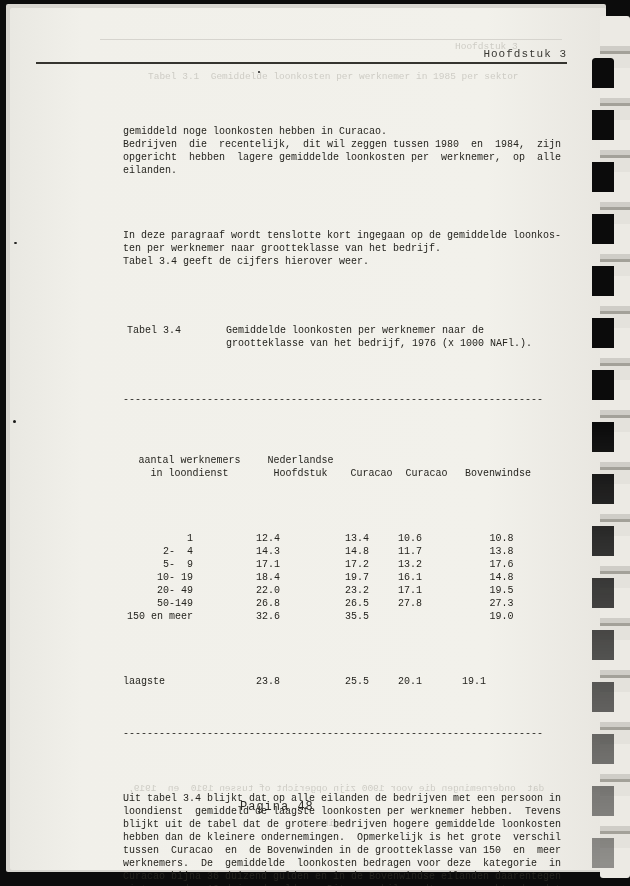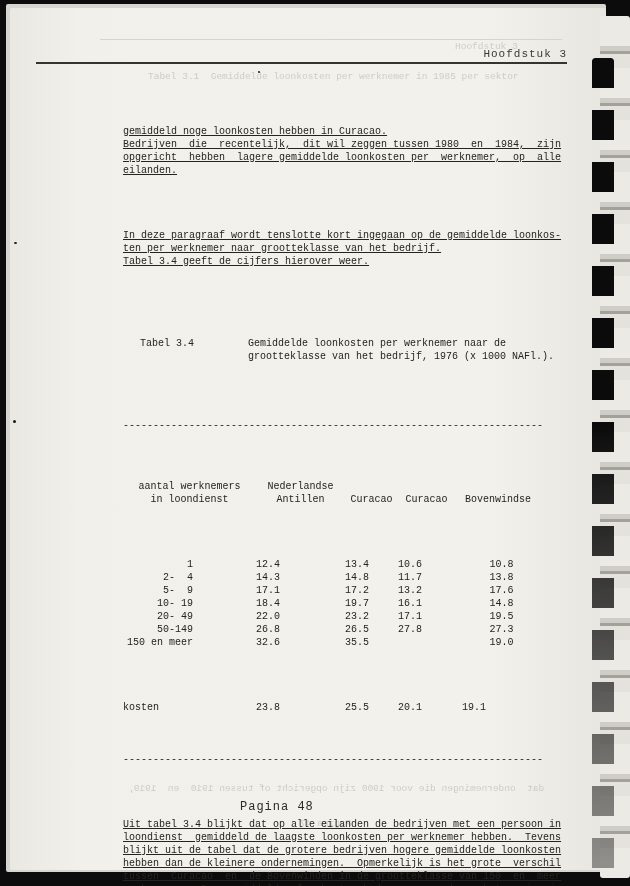--- a/index.html
+++ b/index.html
@@ -40,22 +40,22 @@
   .chapter{
     position:absolute;left:420px;top:48px;width:147px;text-align:right;
     font-size:11px;color:#3a3934;letter-spacing:1px;
   }
   
   .content{
     position:absolute;left:123px;top:86px;width:418px;
     font-size:10px;line-height:13px;color:#25241f;
     white-space:pre;
   }
-  .para{margin:0 0 13px 0;text-decoration:underline;}
-  .caption-block{display:flex;margin:17px;gap:9px;}
+  .para{margin:0 0 13px 0;}
+  .caption-block{display:flex;margin:4px;}
   .caption-label{width:99px;flex:0 0 99px;}
   .caption-text{flex:1;}
   .rule-line{margin:0;letter-spacing:0;color:#2a2924;}
   .t-grid{display:grid;grid-template-columns:133px 89px 53px 57px 1fr;}
   .t-header{margin-top:9px;align-items:end;}
   .t-header .hc{white-space:pre;text-align:center;}
   .t-body{margin-top:13px;}
   .t-row .c1{padding-right:63px;text-align:right;}
   .t-row .c5{padding-left:7px;text-align:center;}
   .t-total{margin-top:13px;}
@@ -104,29 +104,29 @@
     <span class="caption-text">Gemiddelde loonkosten per werknemer naar de
 grootteklasse van het bedrijf, 1976 (x 1000 NAFl.).</span>
   </div>
 
   <div class="rule-line">----------------------------------------------------------------------</div>
 
   <div class="t-grid t-header">
     <span class="hc">aantal werknemers
 in loondienst</span>
     <span class="hc">Nederlandse
-Antillen</span>
+Hoofdstuk</span>
     <span class="hc">Curacao</span>
     <span class="hc">Curacao</span>
     <span class="hc">Bovenwindse</span>
   </div>
 
   <div class="t-body" id="table-rows"><div class="t-grid t-row"><span class="c1">1</span><span class="c2">12.4</span><span class="c3">13.4</span><span class="c4">10.6</span><span class="c5">10.8</span></div><div class="t-grid t-row"><span class="c1">2-  4</span><span class="c2">14.3</span><span class="c3">14.8</span><span class="c4">11.7</span><span class="c5">13.8</span></div><div class="t-grid t-row"><span class="c1">5-  9</span><span class="c2">17.1</span><span class="c3">17.2</span><span class="c4">13.2</span><span class="c5">17.6</span></div><div class="t-grid t-row"><span class="c1">10- 19</span><span class="c2">18.4</span><span class="c3">19.7</span><span class="c4">16.1</span><span class="c5">14.8</span></div><div class="t-grid t-row"><span class="c1">20- 49</span><span class="c2">22.0</span><span class="c3">23.2</span><span class="c4">17.1</span><span class="c5">19.5</span></div><div class="t-grid t-row"><span class="c1">50-149</span><span class="c2">26.8</span><span class="c3">26.5</span><span class="c4">27.8</span><span class="c5">27.3</span></div><div class="t-grid t-row"><span class="c1">150 en meer</span><span class="c2">32.6</span><span class="c3">35.5</span><span class="c4"></span><span class="c5">19.0</span></div></div>
 
-  <div class="t-grid t-total" id="table-total"><span class="c1">kosten</span><span class="c2">23.8</span><span class="c3">25.5</span><span class="c4">20.1</span><span class="c5">19.1</span></div>
+  <div class="t-grid t-total" id="table-total"><span class="c1">laagste</span><span class="c2">23.8</span><span class="c3">25.5</span><span class="c4">20.1</span><span class="c5">19.1</span></div>
 
   <div class="rule-line" style="margin-bottom:13px;">----------------------------------------------------------------------</div>
 
   <div class="para">Uit tabel 3.4 blijkt dat op alle eilanden de bedrijven met een persoon in
 loondienst  gemiddeld de laagste loonkosten per werknemer hebben.  Tevens
 blijkt uit de tabel dat de grotere bedrijven hogere gemiddelde loonkosten
 hebben dan de kleinere ondernemingen.  Opmerkelijk is het grote  verschil
 tussen  Curacao  en  de Bovenwinden in de grootteklasse van 150  en  meer
 werknemers.  De  gemiddelde  loonkosten bedragen voor deze  kategorie  in
 Curacao bijna 36 duizend gulden en in de Bovenwindse eilanden daarentegen

